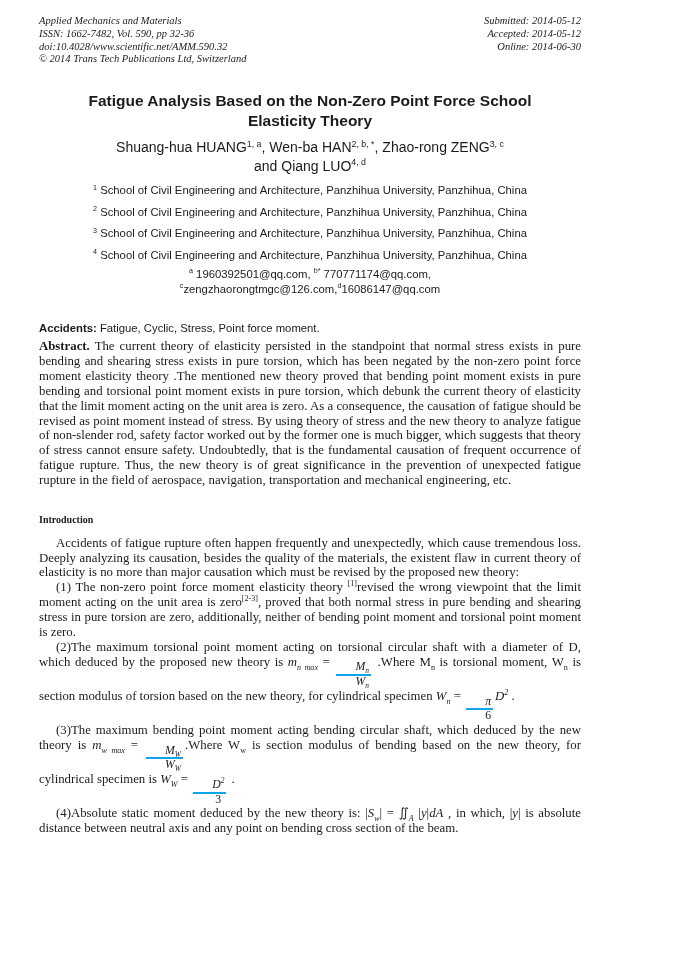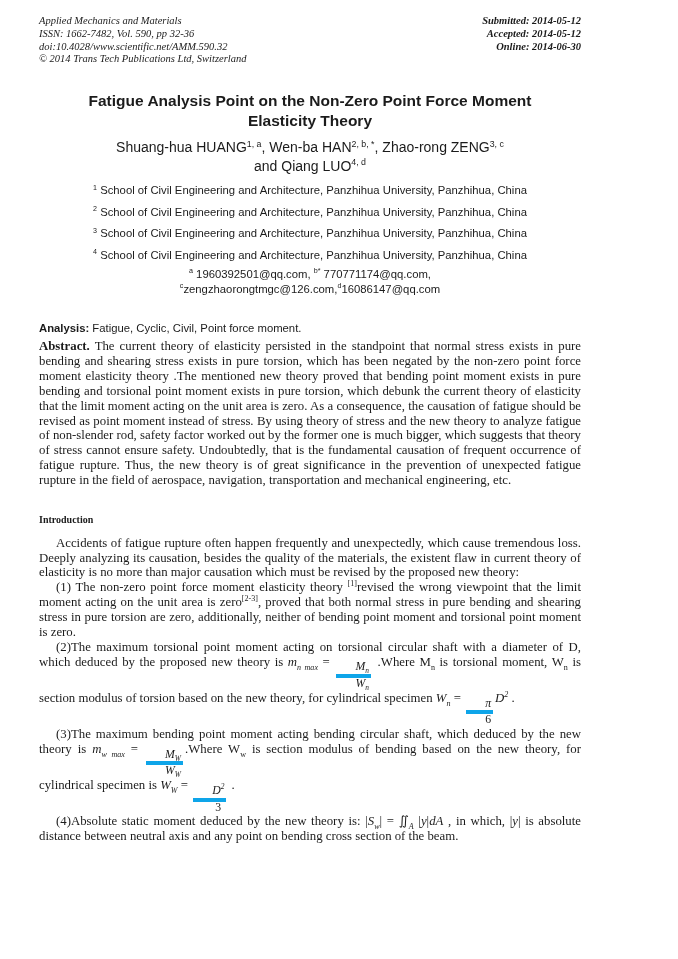--- a/index.html
+++ b/index.html
@@ -8,21 +8,21 @@
     width:620px;height:959px;
     background:#ffffff;
     box-sizing:border-box;
     padding:15px 39px 0 39px;
     color:#1b1b1b;
     overflow:hidden;
   }
   
   .hdr{display:flex;justify-content:space-between;align-items:flex-start;
     font-family:"Liberation Serif",serif;font-style:italic;font-size:10.5px;line-height:1.22;}
-  .hdr-right{text-align:right;font-weight:bold;}
+  .hdr-right{text-align:right;}
   
   .title{font-family:"Liberation Sans",sans-serif;font-weight:bold;font-size:15.5px;line-height:1.3;
     text-align:center;margin:25px 18px 0 18px;}
   
   .authors-block{margin-top:7px;}
   .authors{font-family:"Liberation Sans",sans-serif;font-size:14px;line-height:1.3;text-align:center;}
   
   .affil{font-family:"Liberation Sans",sans-serif;font-size:11.3px;text-align:center;margin-top:9.5px;}
   .emails-block{margin-top:6px;}
   .emails{font-family:"Liberation Sans",sans-serif;font-size:11.3px;line-height:1.35;text-align:center;}
@@ -36,21 +36,21 @@
   .section-h{font-family:"Liberation Serif",serif;font-weight:bold;font-size:10px;margin:26px 0 11px 0;}
   .indent{text-indent:17px;}
   
   .rs-b{font-weight:bold;}
   .rs-i{font-style:italic;}
   .rs-sup{vertical-align:super;font-size:0.63em;line-height:0;margin-top:8px;}
   .rs-sub{vertical-align:sub;font-size:0.63em;line-height:0;}
   
   .frac{display:inline-flex;flex-direction:column;align-items:center;
     vertical-align:-38%;line-height:1.08;font-size:0.92em;margin:0 2px;}
-  .frac>.num{border-bottom:4px solid #0ea5e9;padding:0 2px;}
+  .frac>.num{border-bottom:2px solid #0ea5e9;padding:0 2px;}
   .frac>.den{padding:0 2px;}
 </style>
 </head>
 <body>
 
 <div class="page">
 
   <div class="hdr">
     <div class="hdr-left">
       <div>Applied Mechanics and Materials</div>
@@ -58,40 +58,40 @@
       <div>doi:10.4028/www.scientific.net/AMM.590.32</div>
       <div>© 2014 Trans Tech Publications Ltd, Switzerland</div>
     </div>
     <div class="hdr-right">
       <div>Submitted: 2014-05-12</div>
       <div>Accepted: 2014-05-12</div>
       <div>Online: 2014-06-30</div>
     </div>
   </div>
 
-  <h1 class="title">Fatigue Analysis Point on the Non-Zero Point Force Moment Elasticity Theory</h1>
+  <h1 class="title">Fatigue Analysis Based on the Non-Zero Point Force School Elasticity Theory</h1>
 
   <div class="authors-block">
     <div class="authors">Shuang-hua HUANG<span class="rs-sup">1, a</span>, Wen-ba HAN<span class="rs-sup">2, b, *</span>, Zhao-rong ZENG<span class="rs-sup">3, c</span></div>
     <div class="authors">and Qiang LUO<span class="rs-sup">4, d</span></div>
   </div>
 
   <div>
     <div class="affil"><span class="rs-sup">1</span> School of Civil Engineering and Architecture, Panzhihua University, Panzhihua, China</div>
     <div class="affil"><span class="rs-sup">2</span> School of Civil Engineering and Architecture, Panzhihua University, Panzhihua, China</div>
     <div class="affil"><span class="rs-sup">3</span> School of Civil Engineering and Architecture, Panzhihua University, Panzhihua, China</div>
     <div class="affil"><span class="rs-sup">4</span> School of Civil Engineering and Architecture, Panzhihua University, Panzhihua, China</div>
   </div>
 
   <div class="emails-block">
     <div class="emails"><span class="rs-sup">a</span> 1960392501@qq.com, <span class="rs-sup">b*</span> 770771174@qq.com,</div>
     <div class="emails"><span class="rs-sup">c</span>zengzhaorongtmgc@126.com,<span class="rs-sup">d</span>16086147@qq.com</div>
   </div>
 
-  <p class="keywords"><span class="kw-label">Analysis:</span><span> Fatigue, Cyclic, Civil, Point force moment.</span></p>
+  <p class="keywords"><span class="kw-label">Accidents:</span><span> Fatigue, Cyclic, Stress, Point force moment.</span></p>
 
   <p class="body-p abstract"><span class="rs-b">Abstract.</span> The current theory of elasticity persisted in the standpoint that normal stress exists in pure bending and shearing stress exists in pure torsion, which has been negated by the non-zero point force moment elasticity theory .The mentioned new theory proved that bending point moment exists in pure bending and torsional point moment exists in pure torsion, which debunk the current theory of elasticity that the limit moment acting on the unit area is zero. As a consequence, the causation of fatigue should be revised as point moment instead of stress. By using theory of stress and the new theory to analyze fatigue of non-slender rod, safety factor worked out by the former one is much bigger, which suggests that theory of stress cannot ensure safety. Undoubtedly, that is the fundamental causation of frequent occurrence of fatigue rupture. Thus, the new theory is of great significance in the prevention of unexpected fatigue rupture in the field of aerospace, navigation, transportation and mechanical engineering, etc.</p>
 
   <h2 class="section-h">Introduction</h2>
 
   <p class="body-p indent">Accidents of fatigue rupture often happen frequently and unexpectedly, which cause tremendous loss. Deeply analyzing its causation, besides the quality of the materials, the existent flaw in current theory of elasticity is no more than major causation which must be revised by the proposed new theory:</p>
   <p class="body-p indent">(1) The non-zero point force moment elasticity theory <span class="rs-sup">[1]</span>revised the wrong viewpoint that the limit moment acting on the unit area is zero<span class="rs-sup">[2-3]</span>, proved that both normal stress in pure bending and shearing stress in pure torsion are zero, additionally, neither of bending point moment and torsional point moment is zero.</p>
   <p class="body-p indent">(2)The maximum torsional point moment acting on torsional circular shaft with a diameter of D, which deduced by the proposed new theory is <span class="rs-i">m</span><span class="rs-sub rs-i">n max</span> = <span class="frac">
         <span class="num"><span class="rs-i">M</span><span class="rs-sub rs-i">n</span></span>
         <span class="den"><span class="rs-i">W</span><span class="rs-sub rs-i">n</span></span>

